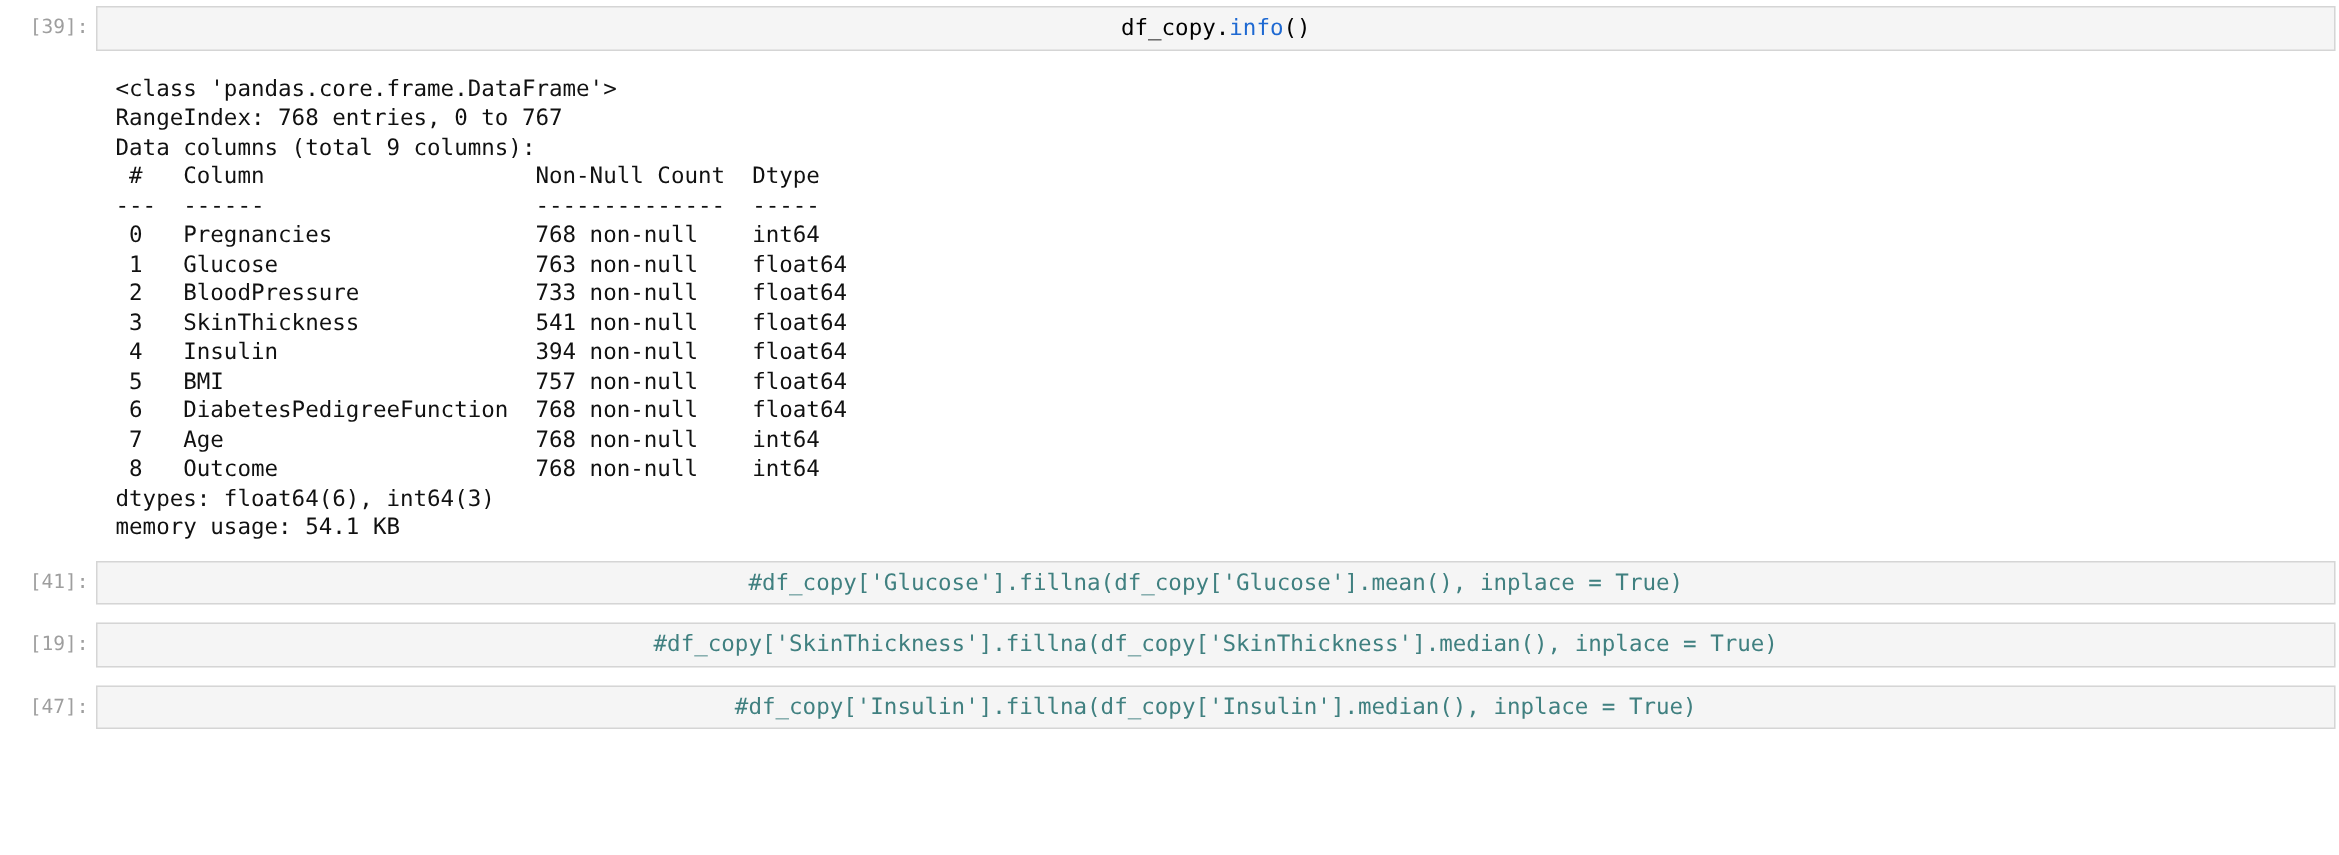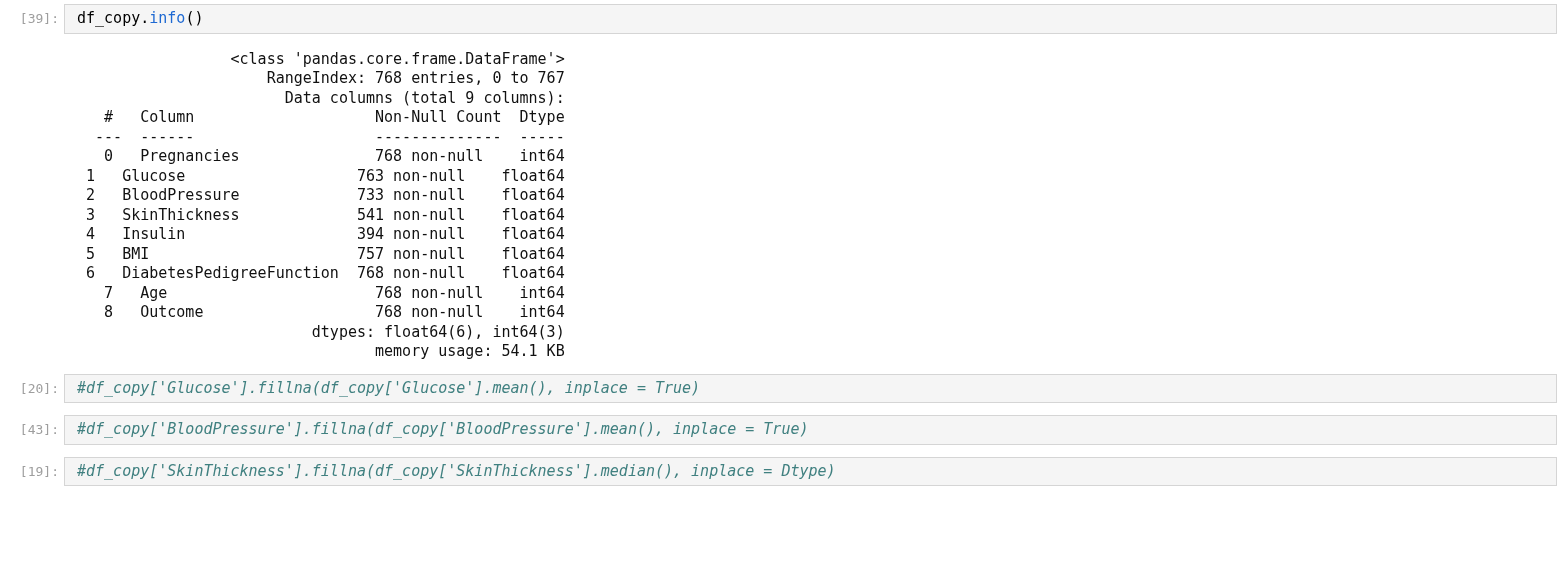--- a/index.html
+++ b/index.html
@@ -38,28 +38,28 @@
     min-height: 29px;
     cursor: text;
   }
   .cm-line {
     margin: 0;
     font-family: inherit;
     font-size: 15px;
     line-height: 19.5px;
     color: #000000;
     white-space: pre;
+    text-align: center;
   }
   .tok-prop { color: var(--property-color, #1e69d2); }
-  .tok-comment { color: var(--comment-color, #408080); font-style: italic; }
+  .tok-comment { color: var(--comment-color, #408080); }
   .output-row {
     display: flex;
     margin-top: 16px;
     margin-bottom: 12px;
-    text-align: right;
   }
   .output-row .prompt { line-height: 19.5px; }
   .output {
     margin: 0;
     padding-left: 13px;
     font-family: inherit;
     font-size: 15px;
     line-height: 19.5px;
     color: var(--output-color, #111111);
     white-space: pre;
@@ -91,35 +91,35 @@
  4   Insulin                   394 non-null    float64
  5   BMI                       757 non-null    float64
  6   DiabetesPedigreeFunction  768 non-null    float64
  7   Age                       768 non-null    int64
  8   Outcome                   768 non-null    int64
 dtypes: float64(6), int64(3)
 memory usage: 54.1 KB</pre>
   </div>
 
   <div class="cell-row">
-    <div class="prompt">[20]:</div>
+    <div class="prompt">[41]:</div>
     <div class="editor">
       <pre class="cm-line"><span class="tok tok-comment">#df_copy['Glucose'].fillna(df_copy['Glucose'].mean(), inplace = True)</span></pre>
     </div>
   </div>
 
+
   <div class="cell-row">
-    <div class="prompt">[43]:</div>
+    <div class="prompt">[19]:</div>
     <div class="editor">
-      <pre class="cm-line"><span class="tok tok-comment">#df_copy['BloodPressure'].fillna(df_copy['BloodPressure'].mean(), inplace = True)</span></pre>
+      <pre class="cm-line"><span class="tok tok-comment">#df_copy['SkinThickness'].fillna(df_copy['SkinThickness'].median(), inplace = True)</span></pre>
     </div>
   </div>
 
   <div class="cell-row">
-    <div class="prompt">[19]:</div>
+    <div class="prompt">[47]:</div>
     <div class="editor">
-      <pre class="cm-line"><span class="tok tok-comment">#df_copy['SkinThickness'].fillna(df_copy['SkinThickness'].median(), inplace = Dtype)</span></pre>
+      <pre class="cm-line"><span class="tok tok-comment">#df_copy['Insulin'].fillna(df_copy['Insulin'].median(), inplace = True)</span></pre>
     </div>
   </div>
-
 
 
 </div>
 
 </body></html>

